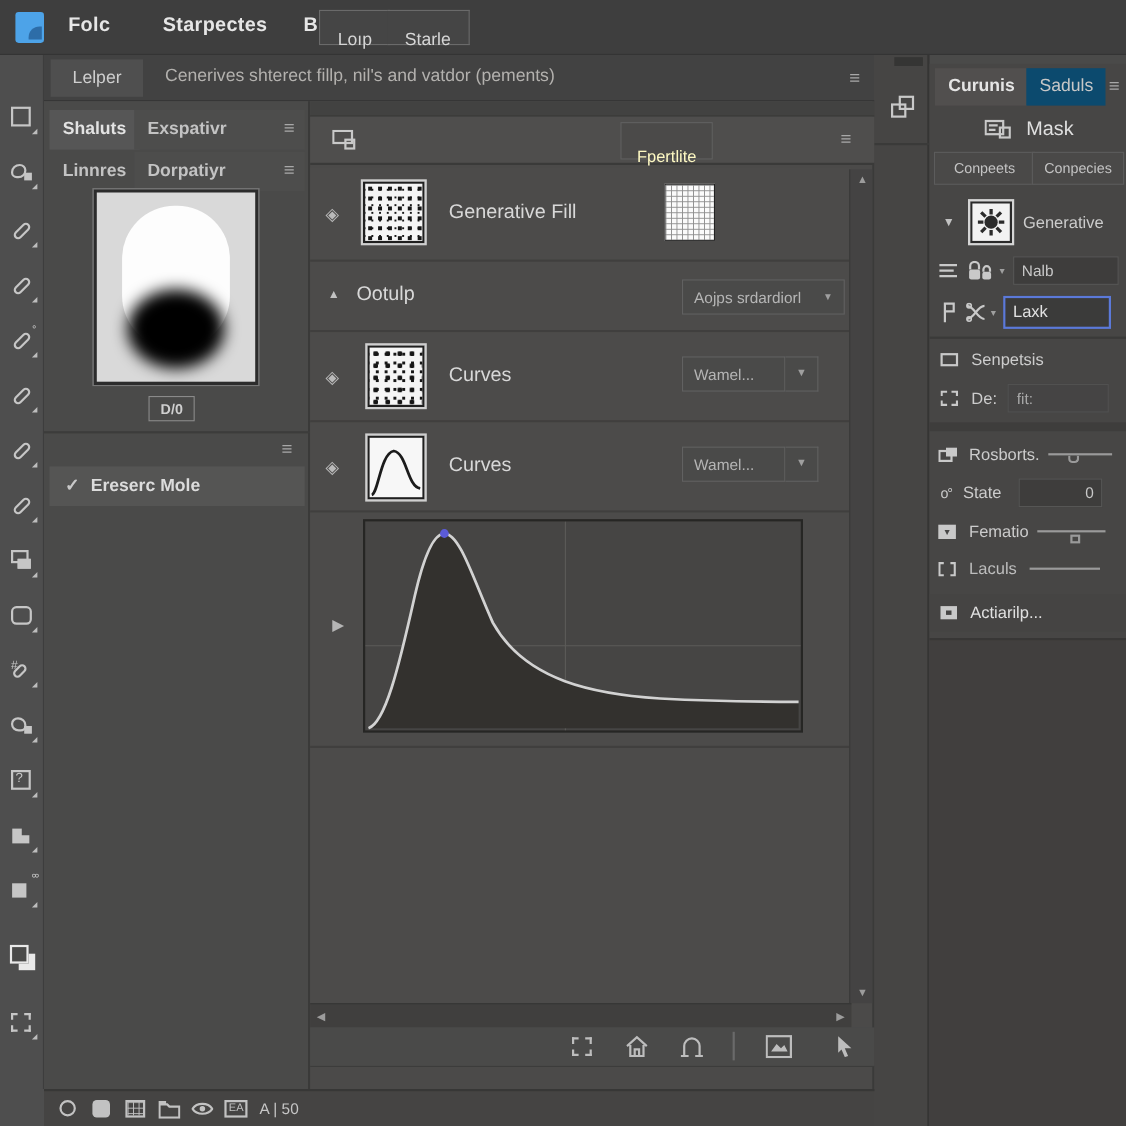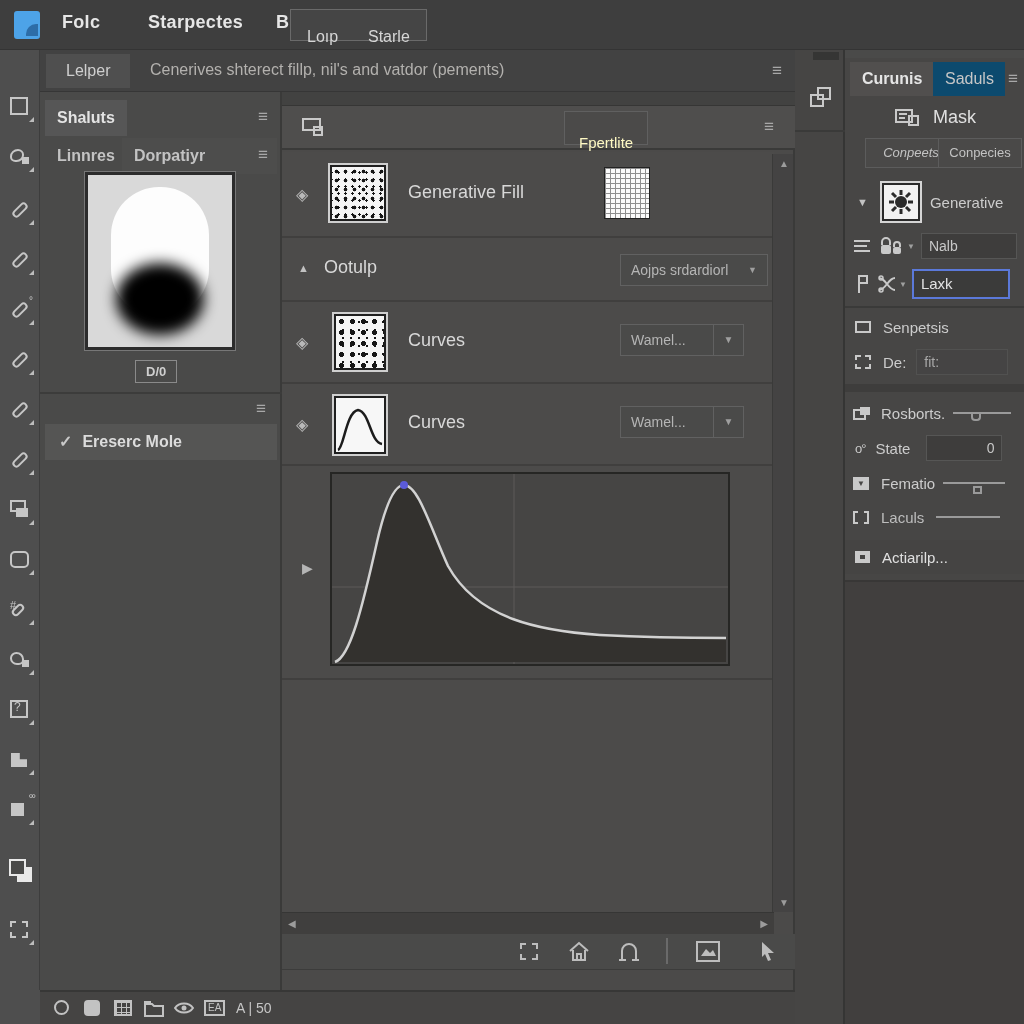--- a/index.html
+++ b/index.html
@@ -167,20 +167,21 @@
       <span class="swatch-bg"></span>
       <span class="swatch-fg"></span>
     </span>
   <span class="tool corner" style="top:868px;">
       <span class="t-dash"></span>
     </span>
 </div>
 
 <div class="abs leftpanel">
   <span class="lp-tab-active" style="left:5px; top:8px;">Shaluts</span>
+  <span class="lp-tab" style="left:82px; top:8px; width:155px;">Exspativr</span>
   <span class="abs hamburger" style="left:218px; top:16px;">≡</span>
 
   <span class="lp-tab" style="left:5px; top:46px; background:transparent;">Linnres</span>
   <span class="lp-tab" style="left:82px; top:46px; width:155px;">Dorpatiyr</span>
   <span class="abs hamburger" style="left:218px; top:54px;">≡</span>
 
   <div class="abs lp-thumb">
     <div class="pill"></div>
     <div class="dark"></div>
   </div>
@@ -303,21 +304,21 @@
   <div class="rp-row" style="top:42px; height:34px;">
     <svg style="margin-left:50px;" width="24" height="20" viewBox="0 0 24 20">
       <rect x="1" y="3" width="16" height="12" fill="none" stroke="#c9c9c9" stroke-width="2"></rect>
       <line x1="4" y1="7" x2="12" y2="7" stroke="#c9c9c9" stroke-width="2"></line>
       <line x1="4" y1="11" x2="10" y2="11" stroke="#c9c9c9" stroke-width="2"></line>
       <rect x="14" y="9" width="9" height="9" fill="none" stroke="#c9c9c9" stroke-width="2"></rect>
     </svg>
     <span class="rp-label" style="margin-left:14px; font-size:18px; color:#e0e0e0;">Mask</span>
   </div>
 
-  <span class="rp-btn" style="left:20px; top:80px; width:92px;font-style:italic;">Conpeets</span>
+  <span class="rp-btn" style="left:4px; top:80px; width:92px;">Conpeets</span>
   <span class="rp-btn" style="left:93px; top:80px; width:84px;">Conpecies</span>
 
   <div class="rp-row" style="top:118px; height:52px;">
     <span style="margin-left:12px; color:#c2c2c2; font-size:11px;">▼</span>
     <div style="margin-left:14px; width:38px; height:38px; background:#f2f2f2; border:2px solid #2a2a2a; outline:2px solid #d5d5d5; position:relative;">
       <svg width="34" height="34" viewBox="0 0 34 34">
         <circle cx="17" cy="17" r="6" fill="#2b2b2b"></circle>
         <g stroke="#2b2b2b" stroke-width="3">
           <line x1="17" y1="5" x2="17" y2="10"></line>
             <line x1="17" y1="24" x2="17" y2="29"></line>

